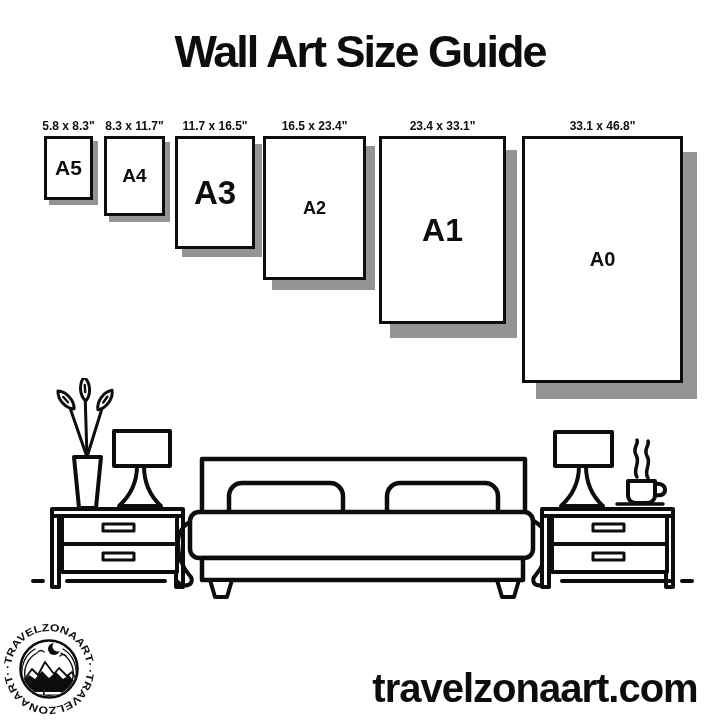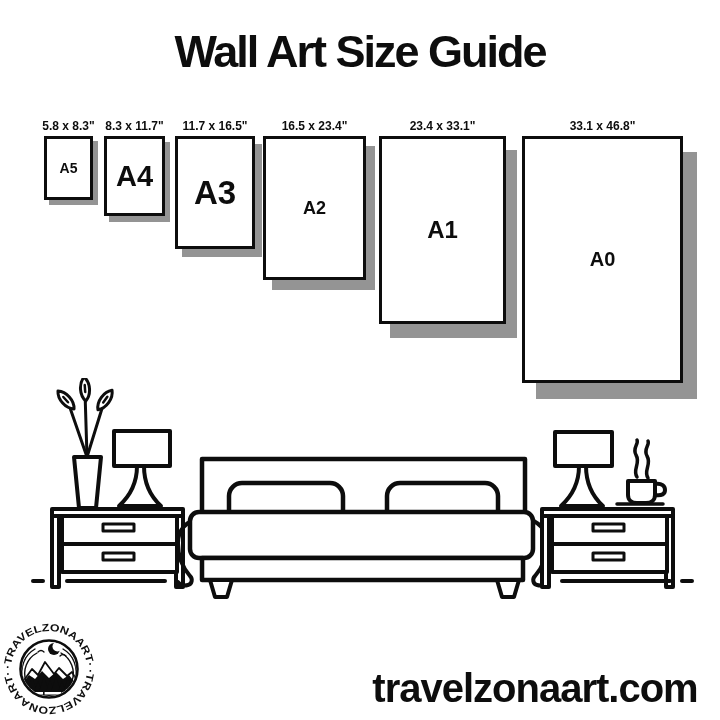--- a/index.html
+++ b/index.html
@@ -39,37 +39,37 @@
 </style>
 </head>
 <body>
 
 <div class="stage">
 
   <div class="title">Wall Art Size Guide</div>
 
   <div class="paper" style="left:44px;top:136px;width:43px;height:58px;box-shadow:5px 5px 0 var(--shadow);">
     <span class="dims">5.8 x 8.3"</span>
-    <span class="code" style="font-size:14px">A5</span>
+    <span class="code" style="font-size:21px">A5</span>
   </div>
   <div class="paper" style="left:104px;top:136px;width:55px;height:74px;box-shadow:5px 6px 0 var(--shadow);">
     <span class="dims">8.3 x 11.7"</span>
-    <span class="code" style="font-size:29px">A4</span>
+    <span class="code" style="font-size:19px">A4</span>
   </div>
   <div class="paper" style="left:175px;top:136px;width:74px;height:107px;box-shadow:7px 8px 0 var(--shadow);">
     <span class="dims">11.7 x 16.5"</span>
     <span class="code" style="font-size:33px">A3</span>
   </div>
   <div class="paper" style="left:263px;top:136px;width:97px;height:138px;box-shadow:9px 10px 0 var(--shadow);">
     <span class="dims">16.5 x 23.4"</span>
     <span class="code" style="font-size:18px">A2</span>
   </div>
   <div class="paper" style="left:379px;top:136px;width:121px;height:182px;box-shadow:11px 14px 0 var(--shadow);">
     <span class="dims">23.4 x 33.1"</span>
-    <span class="code" style="font-size:24px">A1</span>
+    <span class="code" style="font-size:32px">A1</span>
   </div>
   <div class="paper" style="left:522px;top:136px;width:155px;height:241px;box-shadow:14px 16px 0 var(--shadow);">
     <span class="dims">33.1 x 46.8"</span>
     <span class="code" style="font-size:20px">A0</span>
   </div>
 
   <svg class="art" width="720" height="232" viewBox="0 0 720 232" fill="none" stroke="currentColor" stroke-linecap="round" stroke-linejoin="round" style="color:var(--ink)">
 
     <g>
       <path d="M 87,79 L 68,24" stroke-width="3"></path>

